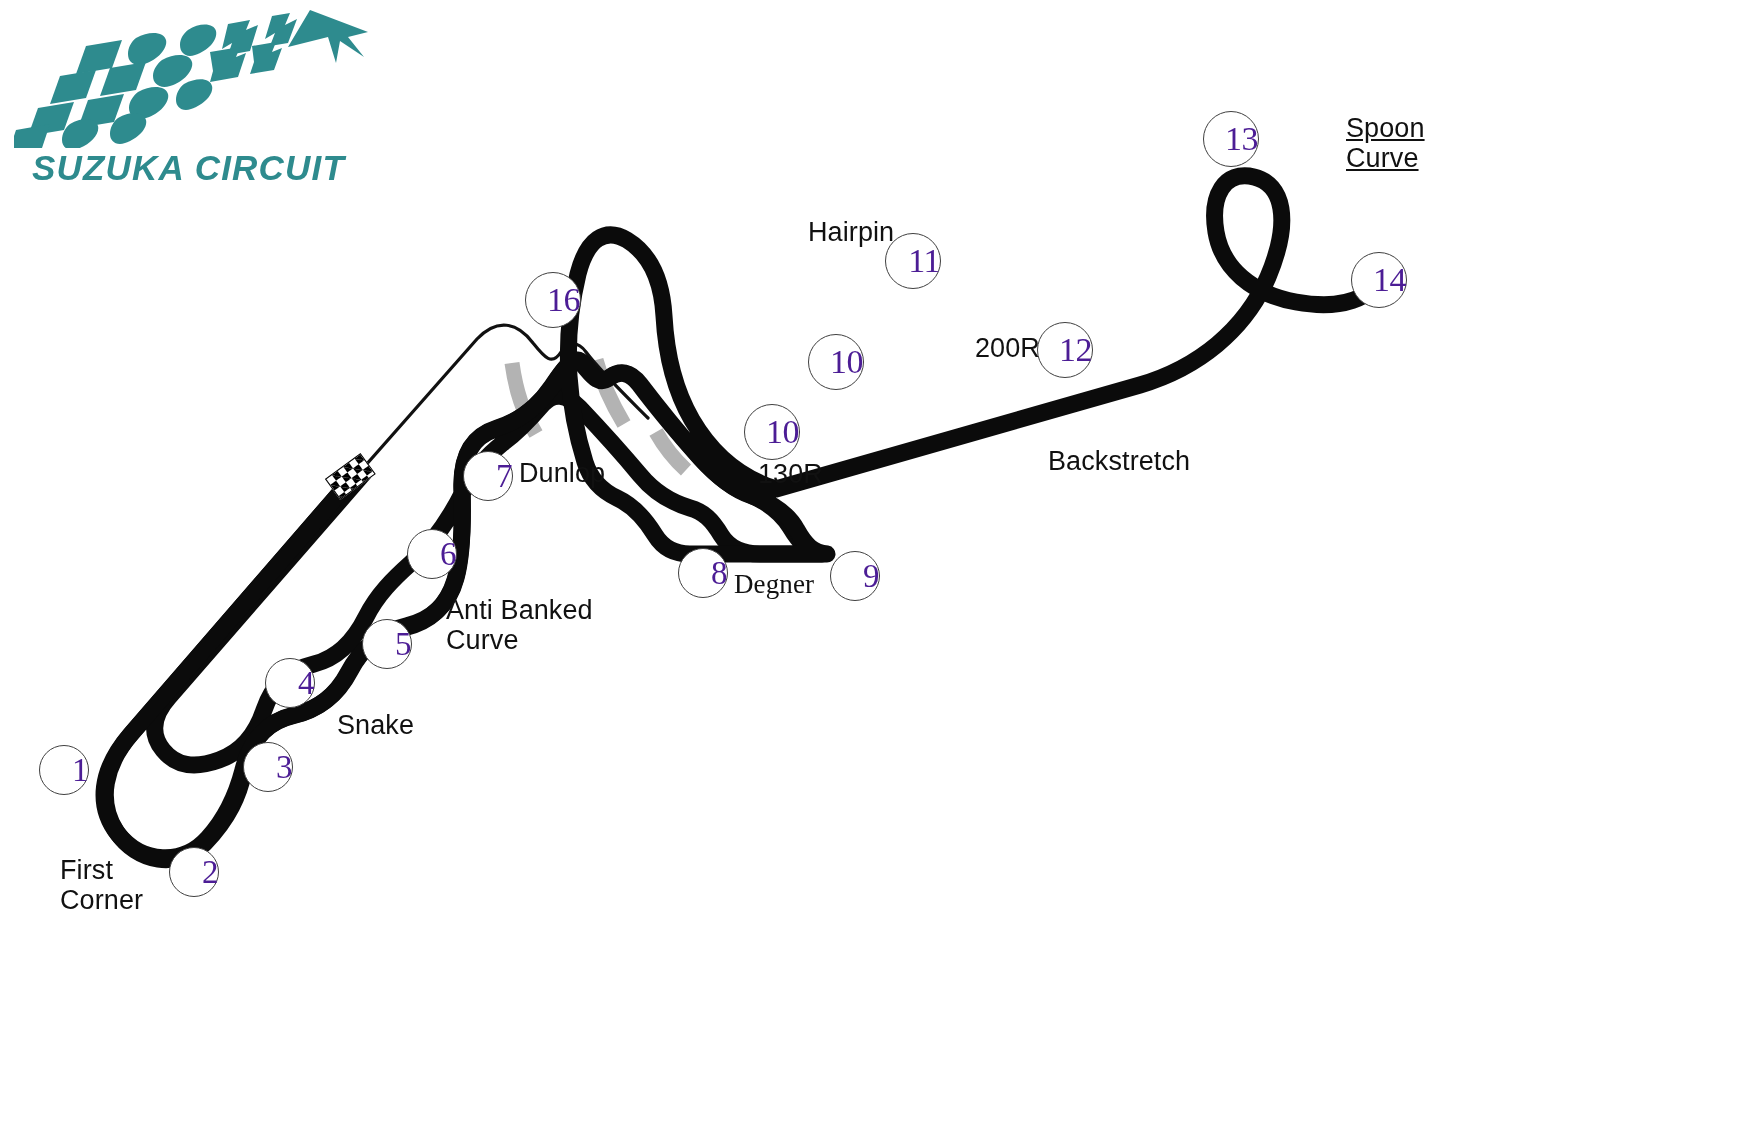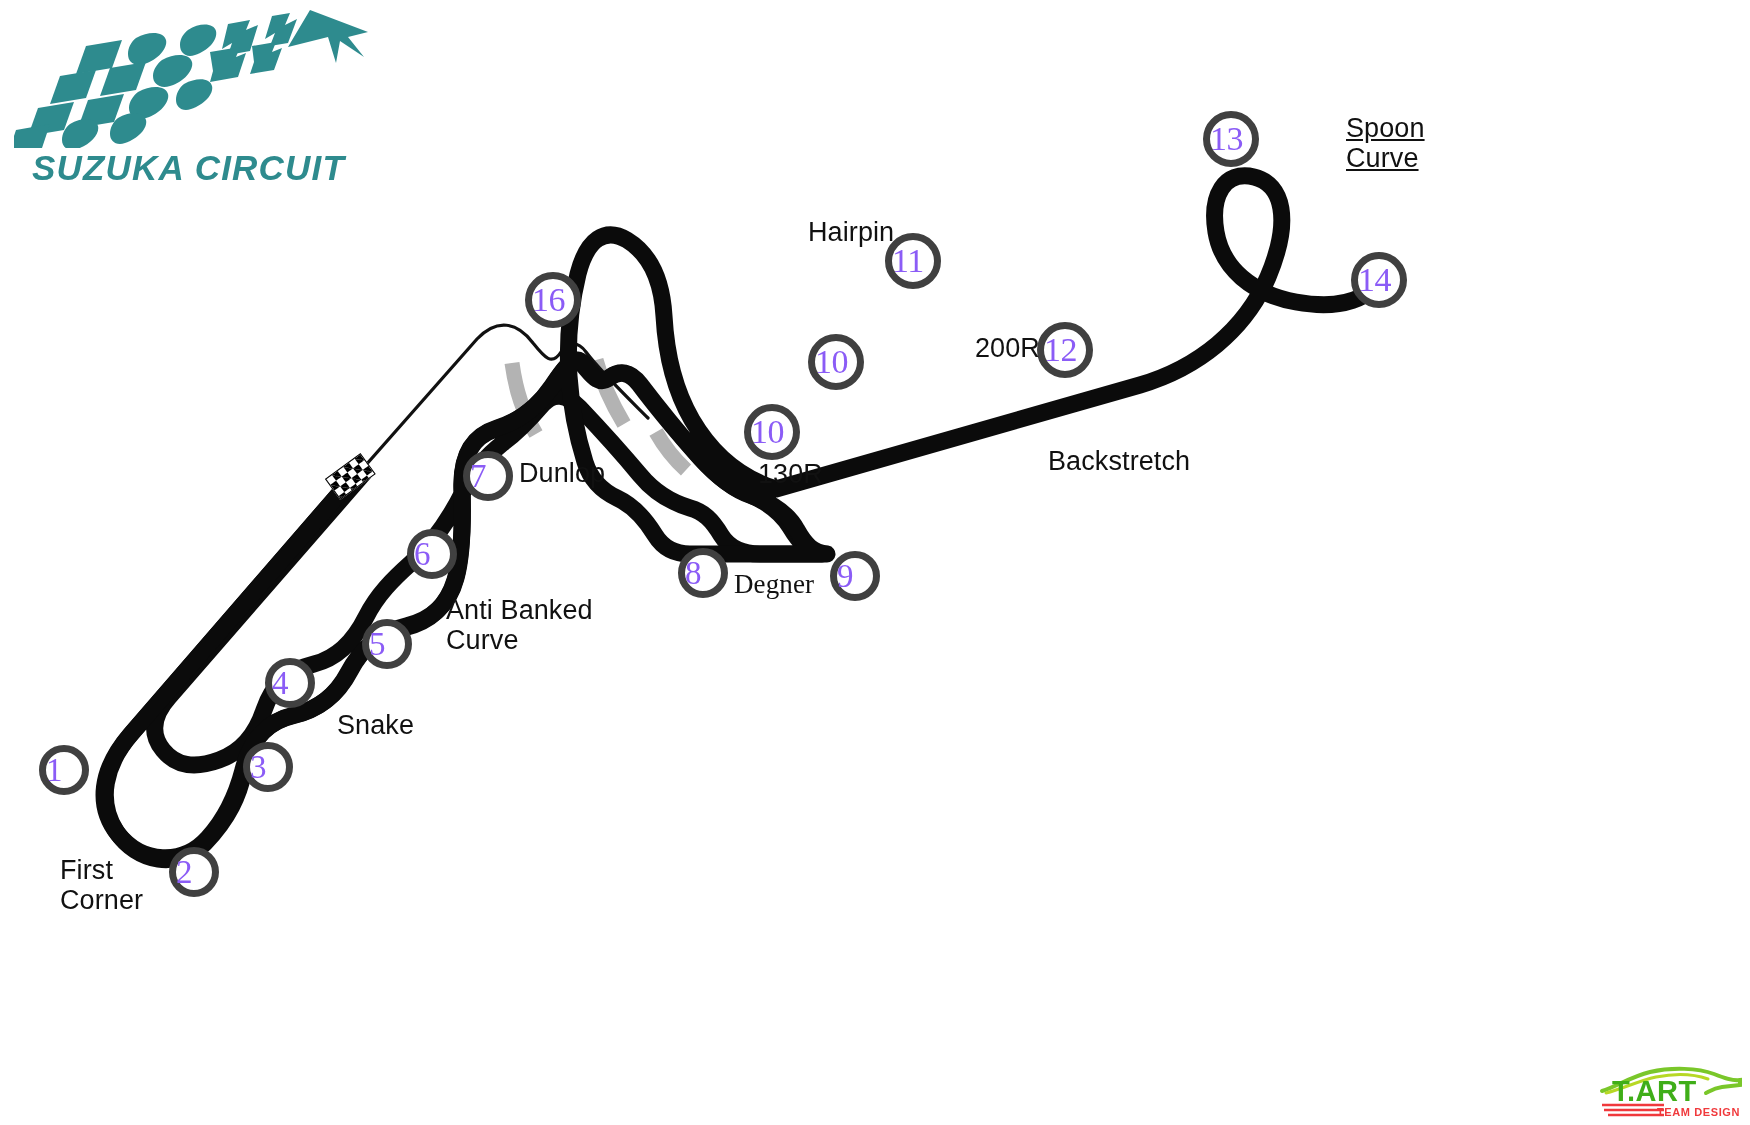--- a/index.html
+++ b/index.html
@@ -55,29 +55,29 @@
     stroke-linejoin: round;
   }
 
   
   .corner-marker {
     position: absolute;
     width: 50px;
     height: 50px;
     border-radius: 50%;
     background: #ffffff;
-    border: 7px solid #404040;
+    border: 1px solid #404040;
     box-sizing: border-box;
     display: flex;
     align-items: center;
-    justify-content: flex-start;
+    justify-content: flex-end;
     font-family: "Liberation Serif", serif;
     font-size: 33px;
     line-height: 1;
-    color: #8b5cf6;
+    color: #4c1d95;
     letter-spacing: -0.5px;
   }
   .corner-marker.wide {
     width: 56px;
     height: 56px;
     font-size: 34px;
   }
 
   
   .section-label {
@@ -284,34 +284,20 @@
         <path d="M170 76 c13 -7 26 -6 28 2 c2 8 -8 19 -21 23 c-9 3 -15 -2 -15 -9 c0 -6 3 -12 8 -16 z"></path>
 
         <path d="M2 122 l34 -6 l-8 24 l-34 6 z"></path>
         <path d="M56 116 c13 -8 26 -6 28 2 c2 8 -8 19 -21 23 c-9 3 -15 -2 -15 -9 c0 -6 3 -12 8 -16 z"></path>
         <path d="M104 110 c13 -8 26 -6 28 2 c2 8 -8 19 -21 23 c-9 3 -15 -2 -15 -9 c0 -6 3 -12 8 -16 z"></path>
       </g>
     </svg>
     <div id="suzuka-wordmark">SUZUKA CIRCUIT</div>
   </div>
 
-  <div id="tart-logo">
-    <svg viewBox="0 0 148 62" width="148" height="62">
-      <path d="M8 34 C22 30, 36 20, 56 15 C78 10, 104 11, 120 17 C130 21, 138 24, 146 23
-               L146 28 L128 30 C120 31, 116 34, 112 36" fill="none" stroke="#7ac72a" stroke-width="4" stroke-linecap="round"></path>
-      <path d="M12 36 C28 32, 44 24, 62 20 C82 16, 100 17, 114 22" fill="none" stroke="#b7d825" stroke-width="3" stroke-linecap="round"></path>
-      <g stroke="#f0393c" stroke-width="2.6">
-        <line x1="8" y1="48" x2="70" y2="48"></line>
-        <line x1="10" y1="53" x2="70" y2="53"></line>
-        <line x1="14" y1="58" x2="70" y2="58"></line>
-      </g>
-    </svg>
-    <div id="tart-word">T.ART</div>
-    <div id="tart-sub">TEAM DESIGN</div>
-  </div>
 
   <div id="corner-layer">
       <div class="corner-marker" style="left: 39px; top: 745px;">
         <span>1</span>
       </div>
       <div class="corner-marker" style="left: 169px; top: 847px;">
         <span>2</span>
       </div>
       <div class="corner-marker" style="left: 243px; top: 742px;">
         <span>3</span>

